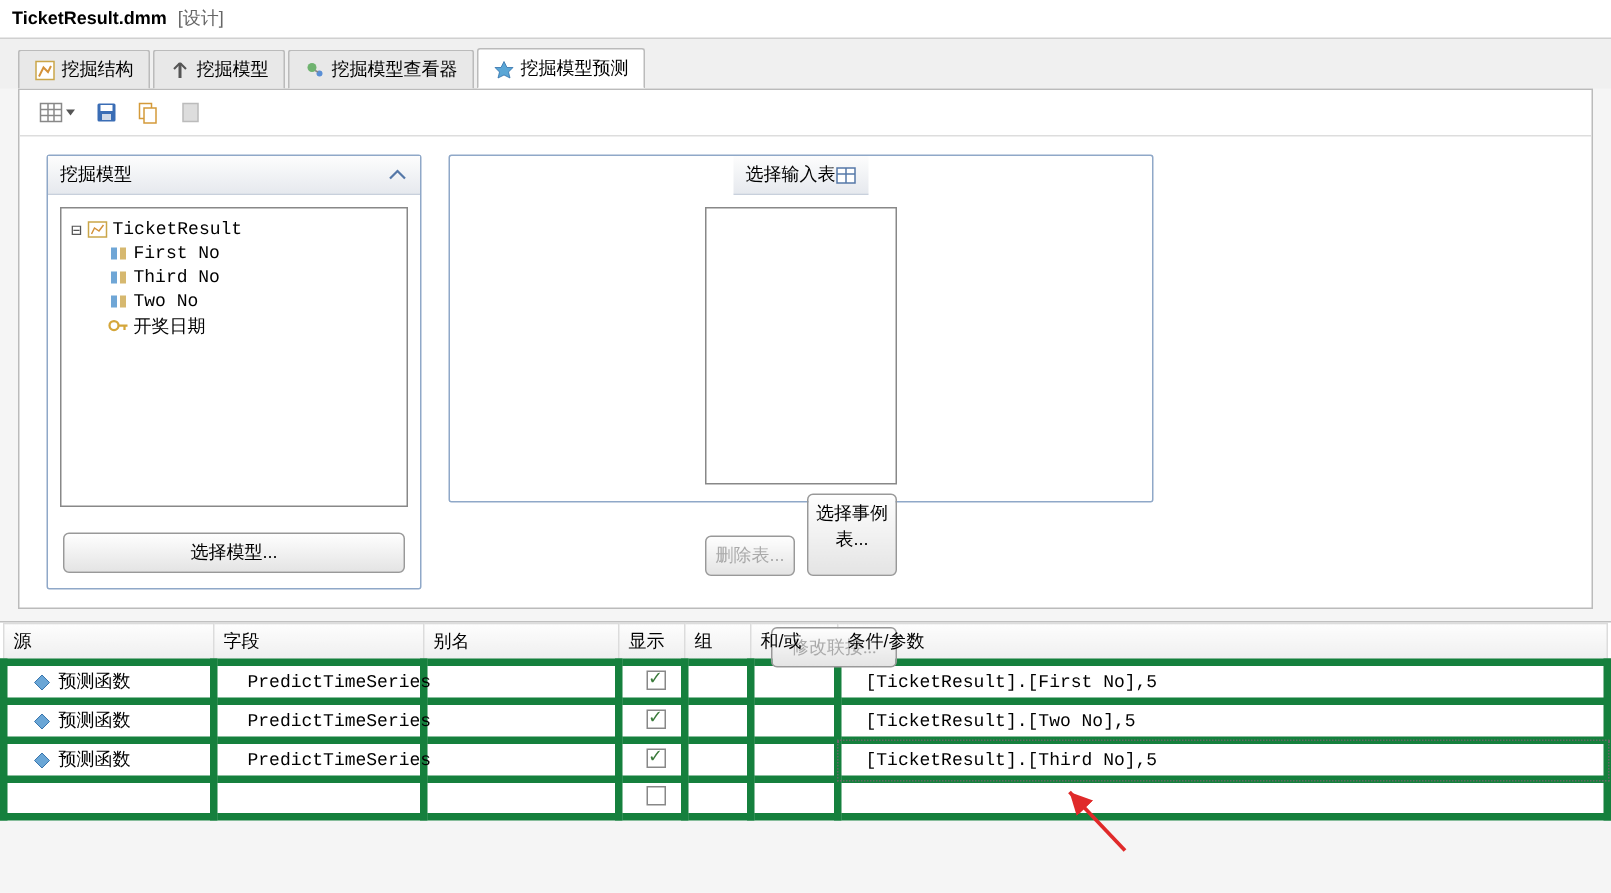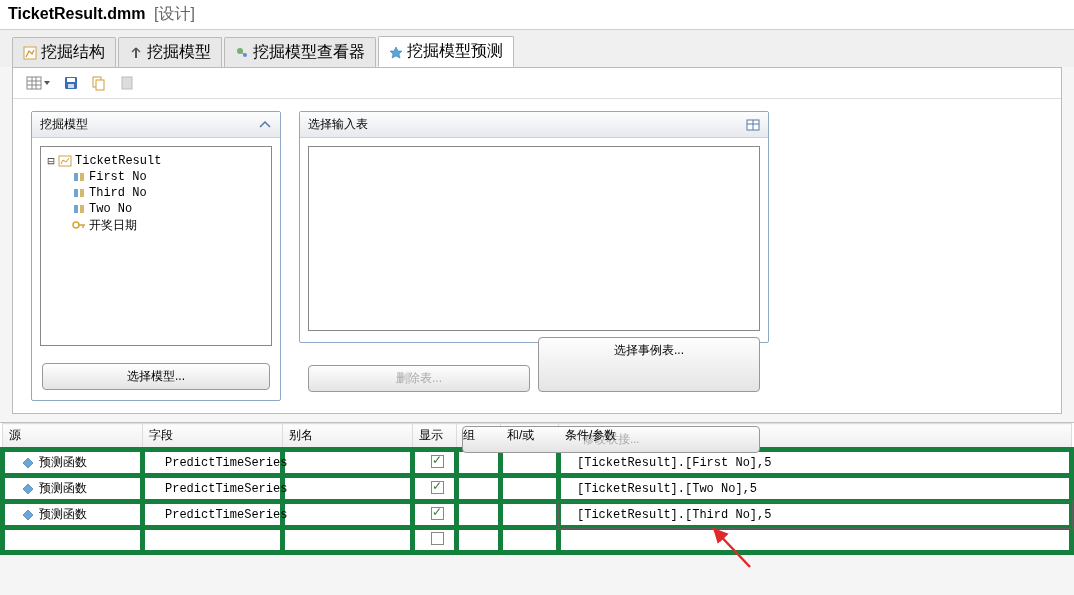--- a/index.html
+++ b/index.html
@@ -1,43 +1,43 @@
 <!DOCTYPE html>
 <html><head>
 <meta charset="utf-8">
 <style>
   * { box-sizing: border-box; margin: 0; padding: 0; }
   body { font-family: "Microsoft YaHei", SimSun, Tahoma, sans-serif; font-size: 12px; background: #f0f0f0; width: 1074px; height: 595px; overflow: hidden; }
   
-  .window-title { background: #fff; border-bottom: 1px solid #d0d0d0; padding: 4px 8px; font-size: 16px; }
+  .window-title { background: #fff; border-bottom: 1px solid #d0d0d0; padding: 4px 8px; font-size: 12px; }
   .window-title .suffix { color: #666; margin-left: 4px; }
   
   .main-area { background: #f5f5f5; padding: 0; height: calc(100% - 24px); }
   
   .tab-row { display: flex; align-items: flex-end; padding: 6px 12px 0 12px; background: #f0f0f0; }
-  .tab { display: flex; align-items: center; gap: 4px; padding: 4px 10px; border: 1px solid #bbb; border-bottom: none; background: #e8e8e8; margin-right: 2px; border-radius: 2px 2px 0 0; cursor: pointer; font-size: 16px; }
+  .tab { display: flex; align-items: center; gap: 4px; padding: 4px 10px; border: 1px solid #bbb; border-bottom: none; background: #e8e8e8; margin-right: 2px; border-radius: 2px 2px 0 0; cursor: pointer; font-size: 12px; }
   .tab.active { background: #fff; border-bottom: 1px solid #fff; position: relative; z-index: 2; }
   .tab-icon { width: 14px; height: 14px; display: inline-block; }
   
   .content-border { border: 1px solid #bbb; background: #fff; margin: 0 12px 8px 12px; }
   
   .toolbar { display: flex; align-items: center; gap: 8px; padding: 6px 10px; border-bottom: 1px solid #ddd; }
   .toolbar .tb-item { width: 20px; height: 18px; display: flex; align-items: center; justify-content: center; cursor: pointer; }
   .toolbar .dropdown { display: flex; align-items: center; border: 1px solid transparent; padding: 1px 2px; }
   .caret { width: 0; height: 0; border-left: 3px solid transparent; border-right: 3px solid transparent; border-top: 4px solid #555; margin-left: 2px; }
   
   .panels-row { display: flex; gap: 18px; padding: 12px 18px; }
   
   .panel { border: 1px solid #8fa8c8; border-radius: 2px; background: #fff; display: flex; flex-direction: column; }
   .panel-header { display: flex; justify-content: space-between; align-items: center; padding: 4px 8px; background: linear-gradient(#fdfdfd,#e6e9ee); border-bottom: 1px solid #c8d0dc; font-size: 12px; }
   .panel-body { flex: 1; padding: 8px; }
   .panel-footer { padding: 6px 10px 10px 10px; }
   
   .left-panel { width: 250px; height: 290px; }
-  .right-panel { width: 470px; height: 232px; }
+  .right-panel { width: 470px; height: 232px; align-items: center; }
   
   .tree { border: 1px solid #888; height: 200px; padding: 6px 4px; font-family: "SimSun", monospace; font-size: 12px; line-height: 16px; overflow: auto; }
   .tree-row { display: flex; align-items: center; white-space: nowrap; }
   .tree-indent { display: inline-block; }
   .tree-exp { width: 12px; text-align: center; color: #555; cursor: pointer; font-family: monospace; }
   .tree-icon { width: 16px; height: 14px; display: inline-flex; align-items: center; justify-content: center; margin-right: 2px; }
   .tree-label { }
   
   .btn { border: 1px solid #999; background: linear-gradient(#fefefe,#e4e4e4); border-radius: 4px; padding: 4px 0; text-align: center; cursor: pointer; font-size: 12px; }
   .btn.disabled { color: #aaa; cursor: default; margin-top: 28px; }

